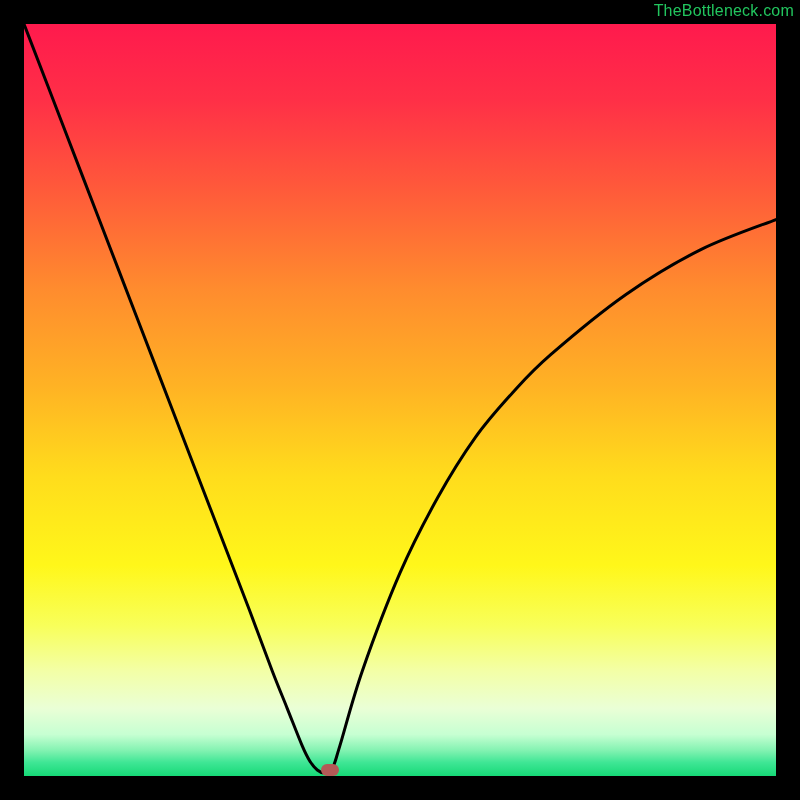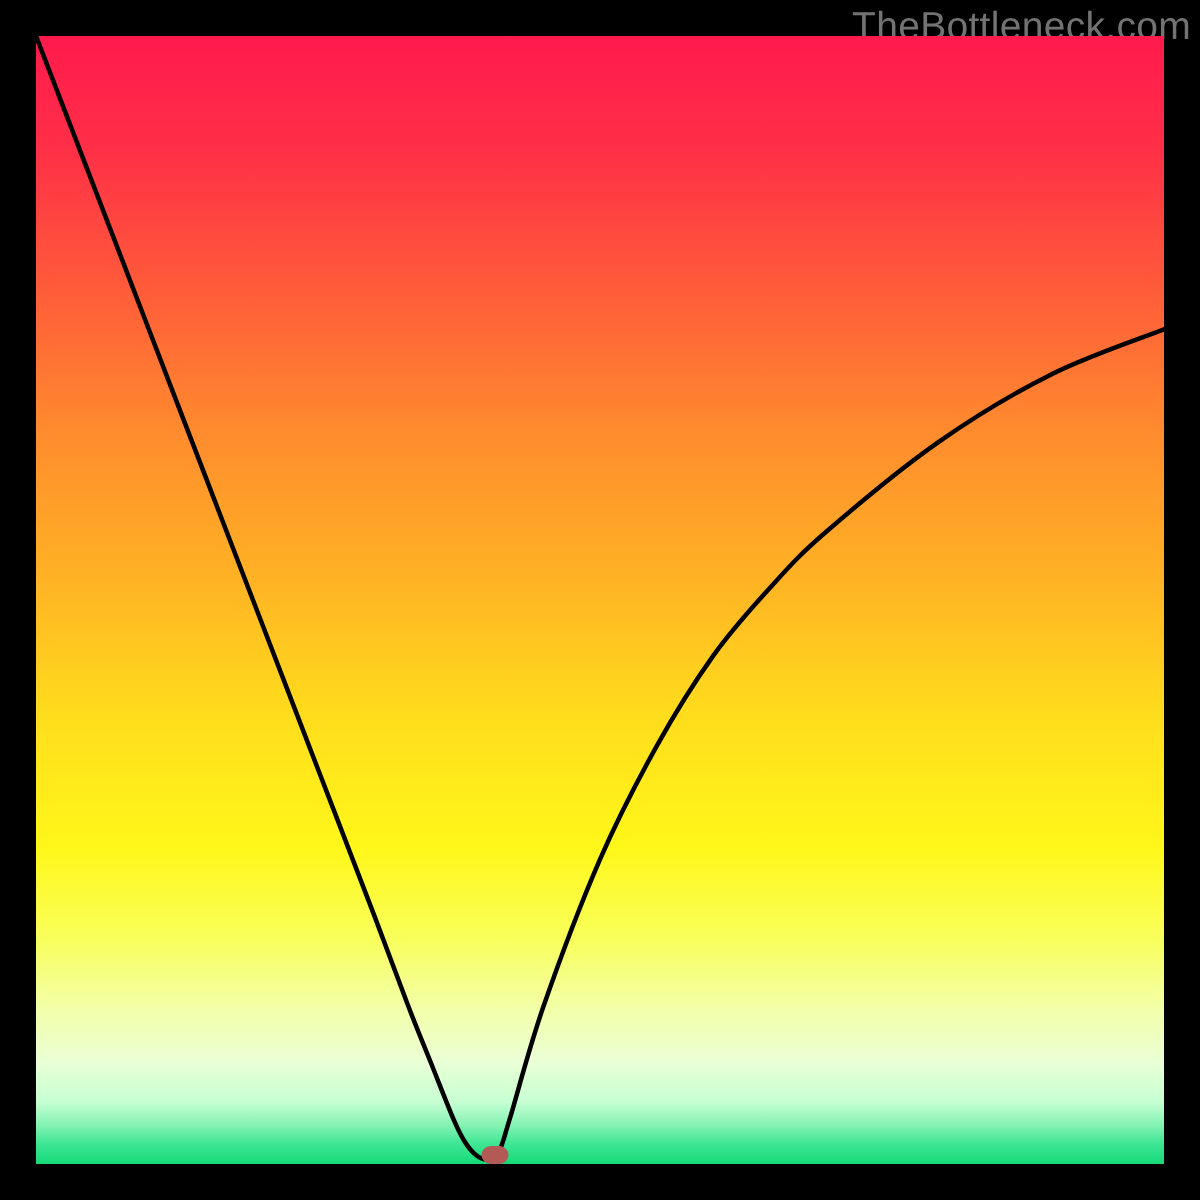--- a/index.html
+++ b/index.html
@@ -29,22 +29,22 @@
     inset: 0;
   }
   .curve {
     position: absolute;
     inset: 0;
   }
   .watermark {
     position: absolute;
     top: 2px;
     right: 6px;
-    color: #737373;
-    font-size: 26px;
+    color: #22c55e;
+    font-size: 16px;
     font-weight: 500;
     letter-spacing: 0.2px;
     user-select: none;
     margin-left: 11px;
   }
   .marker {
     position: absolute;
     width: 18px;
     height: 12px;
     border-radius: 6px;

